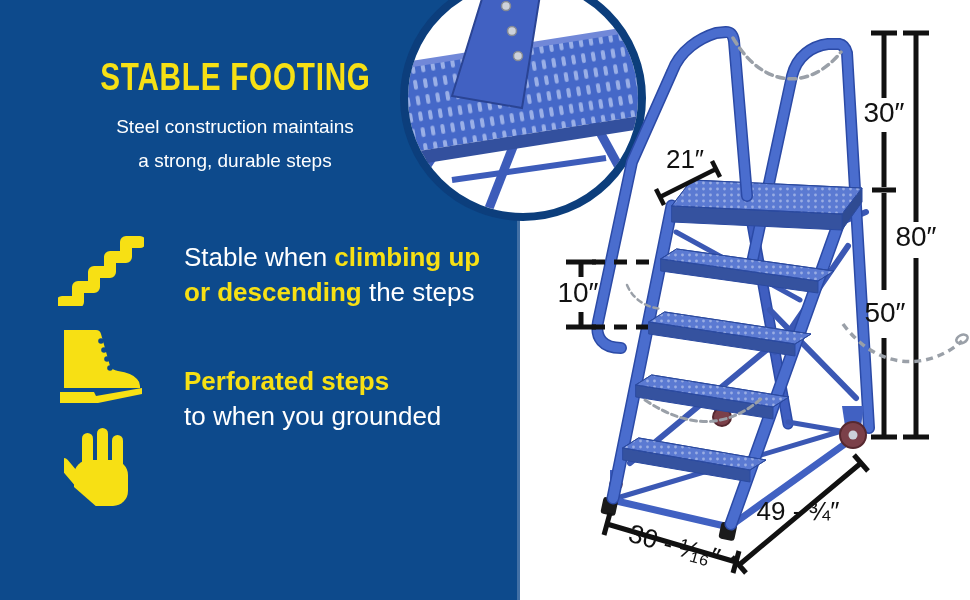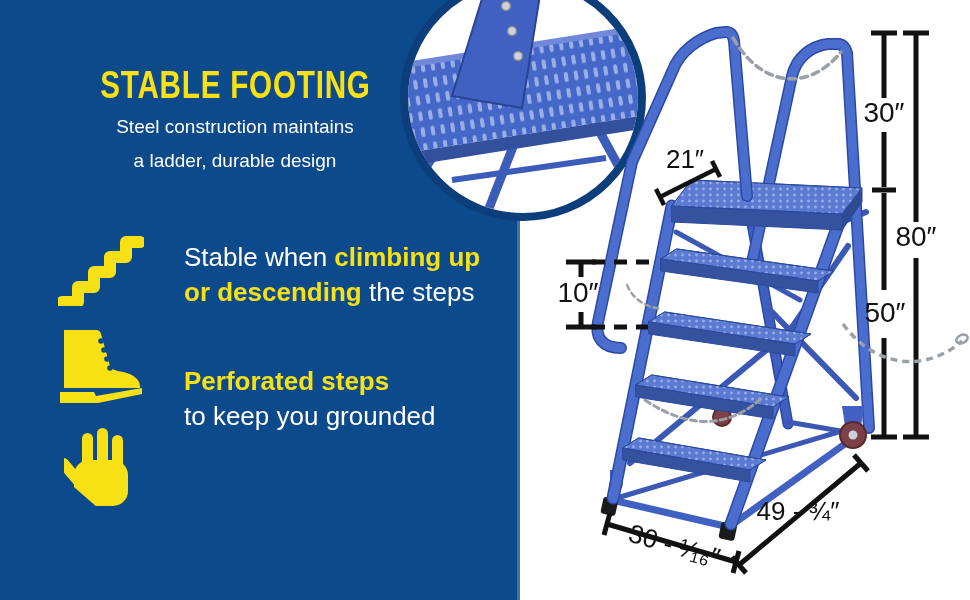--- a/index.html
+++ b/index.html
@@ -5,21 +5,21 @@
   html,body{margin:0;padding:0;background:#e8e8e8;}
   .stage{
     position:relative;width:970px;height:600px;margin:0 auto;
     background:#ffffff;overflow:hidden;
     font-family:"Liberation Sans", sans-serif;
     -webkit-font-smoothing:antialiased;
   }
   
   .panel{position:absolute;left:0;top:0;width:517px;height:600px;background:#0d4a8c;}
   .panel-edge{position:absolute;left:517px;top:0;width:3px;height:600px;background:#4270a5;}
-  .headline{position:absolute;left:0;top:64px;width:470px;text-align:center;
+  .headline{position:absolute;left:0;top:56px;width:470px;text-align:center;
     color:#f7e014;font-size:38px;font-weight:bold;}
   .headline-inner{display:inline-block;transform:scaleX(.78);transform-origin:50% 50%;
     letter-spacing:1px;white-space:nowrap;}
   .subtitle{position:absolute;left:0;top:110px;width:470px;text-align:center;
     color:#ffffff;font-size:19px;line-height:34px;font-weight:400;}
   .feature-text{position:absolute;left:184px;color:#ffffff;font-size:26px;line-height:35px;}
   .ft-1{top:240px;} .ft-2{top:336px;margin-top:28px;} .ft-3{top:455px;}
   .seg-plain{color:#ffffff;font-weight:400;}
   .seg-em{color:#f7e014;font-weight:bold;}
   .icon-box{position:absolute;}
@@ -38,21 +38,21 @@
 
   <div class="panel"></div>
   <div class="panel-edge"></div>
 
   <div class="headline">
     <span class="headline-inner">STABLE FOOTING</span>
   </div>
 
   <div class="subtitle">
     <div>Steel construction maintains</div>
-    <div>a ladder, durable design</div>
+    <div>a strong, durable steps</div>
   </div>
 
   <div class="icon-box ic-stairs">
     <svg width="86" height="72" viewBox="0 0 86 72">
       <path d="M4,68 H20 V53 H36 V38 H52 V23 H68 V8 H82" fill="none" stroke="#f7e014" stroke-width="12" stroke-linecap="round" stroke-linejoin="round"></path>
     </svg>
   </div>
 
   <div class="icon-box ic-boot">
     <svg width="92" height="82" viewBox="0 0 92 82">
@@ -78,21 +78,21 @@
     </svg>
   </div>
 
   <div class="feature-text ft-1">
     <div><span class="seg-plain">Stable when </span><span class="seg-em">climbing up</span></div>
     <div><span class="seg-em">or descending</span><span class="seg-plain"> the steps</span></div>
   </div>
 
   <div class="feature-text ft-2">
     <div><span class="seg-em">Perforated steps</span></div>
-    <div><span class="seg-plain">to keep you grounded</span></div>
+    <div><span class="seg-plain">to when you grounded</span></div>
   </div>
 
 
   <svg class="diagram" viewBox="0 0 970 600">
     <defs>
       <pattern id="perf" width="7" height="6" patternUnits="userSpaceOnUse">
         <circle cx="3.5" cy="3" r="1.4" fill="rgba(255,255,255,0.38)"></circle>
       </pattern>
       <pattern id="slots" width="10" height="16" patternUnits="userSpaceOnUse">
         <rect x="3" y="3" width="4" height="10" rx="2" fill="rgba(224,234,255,0.55)"></rect>

